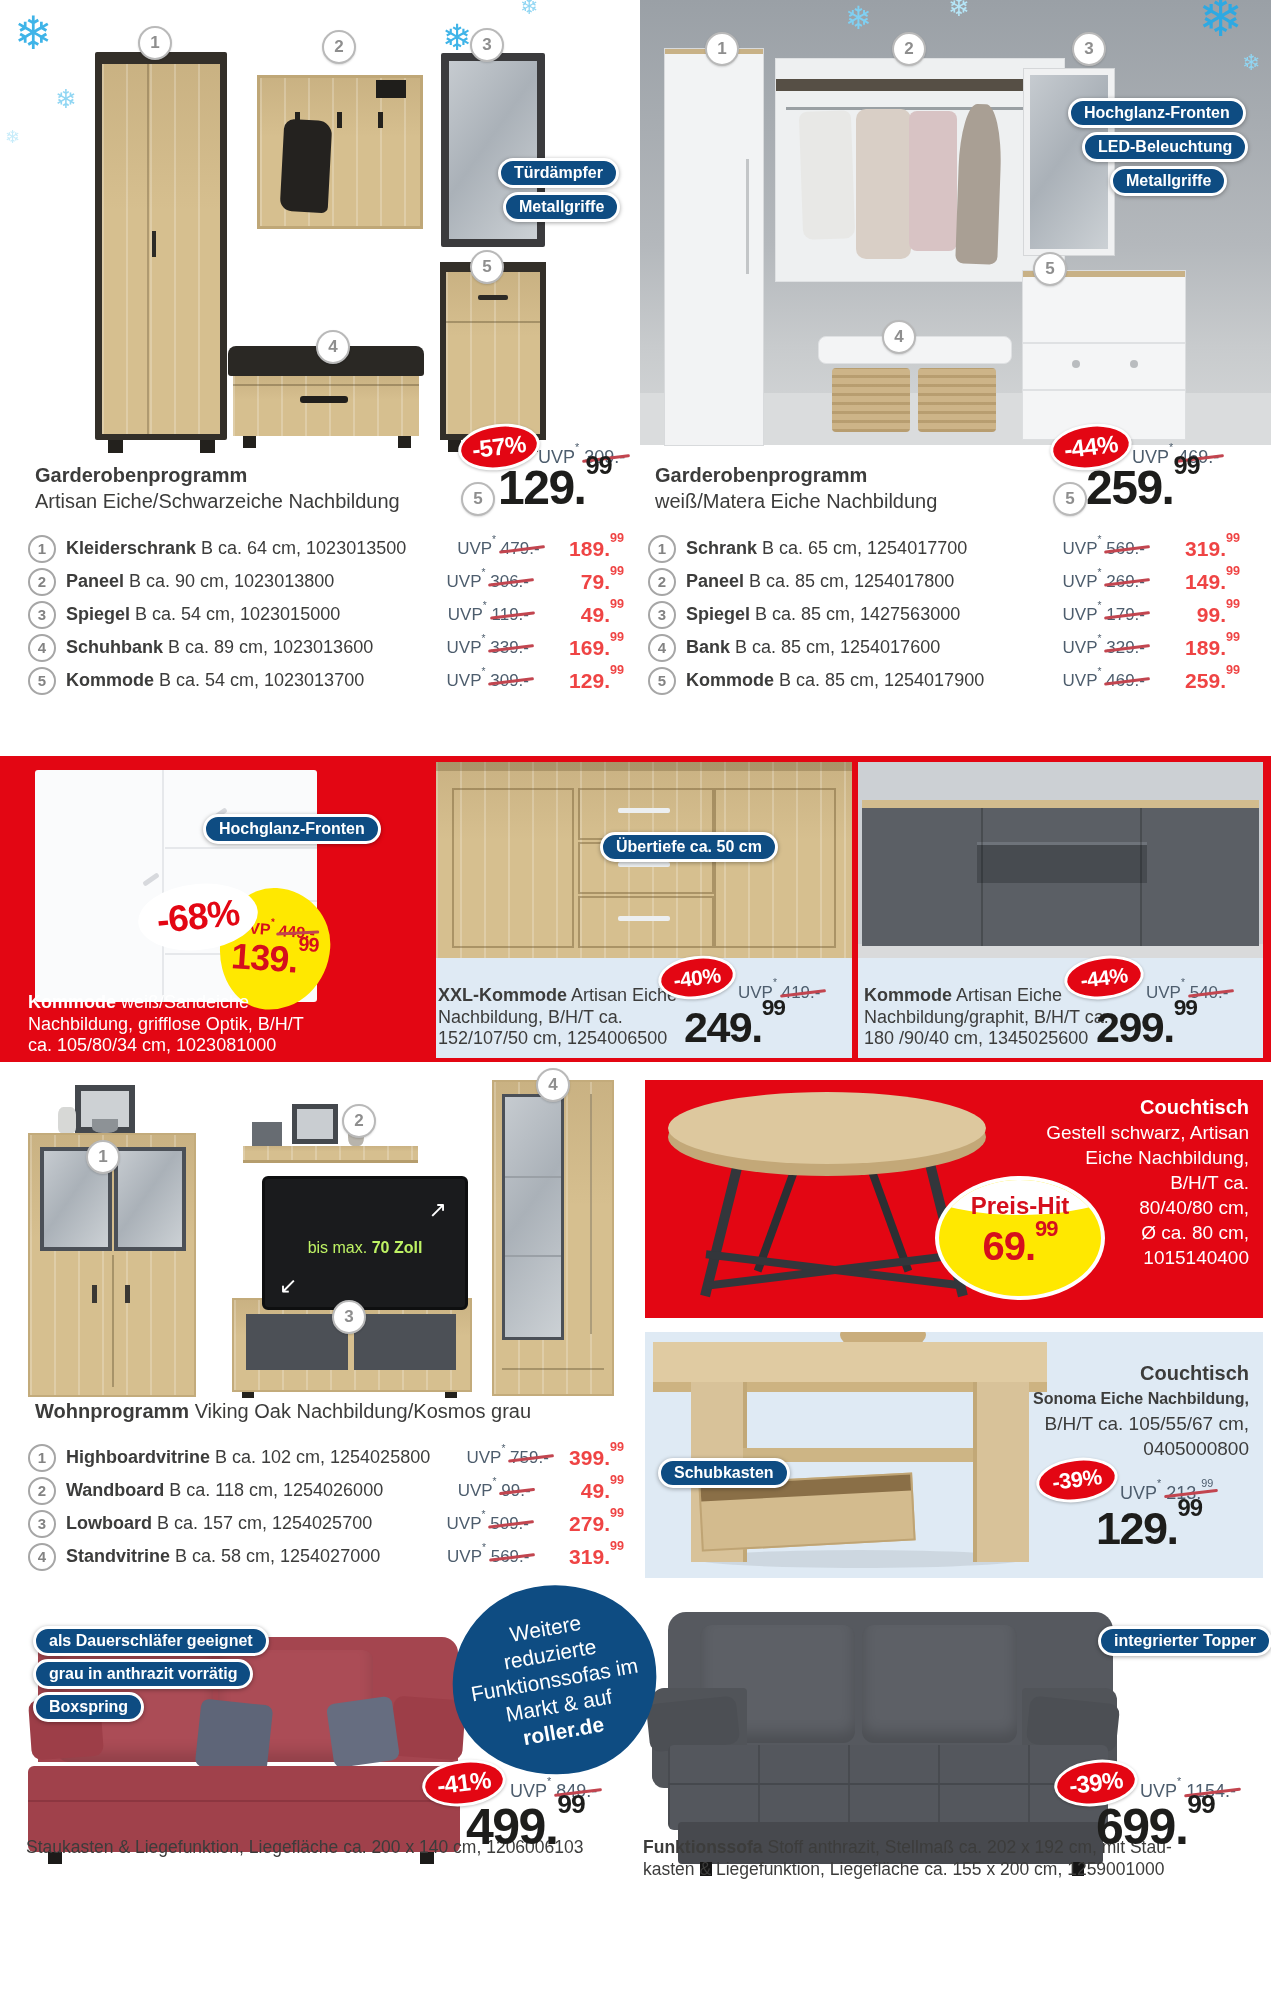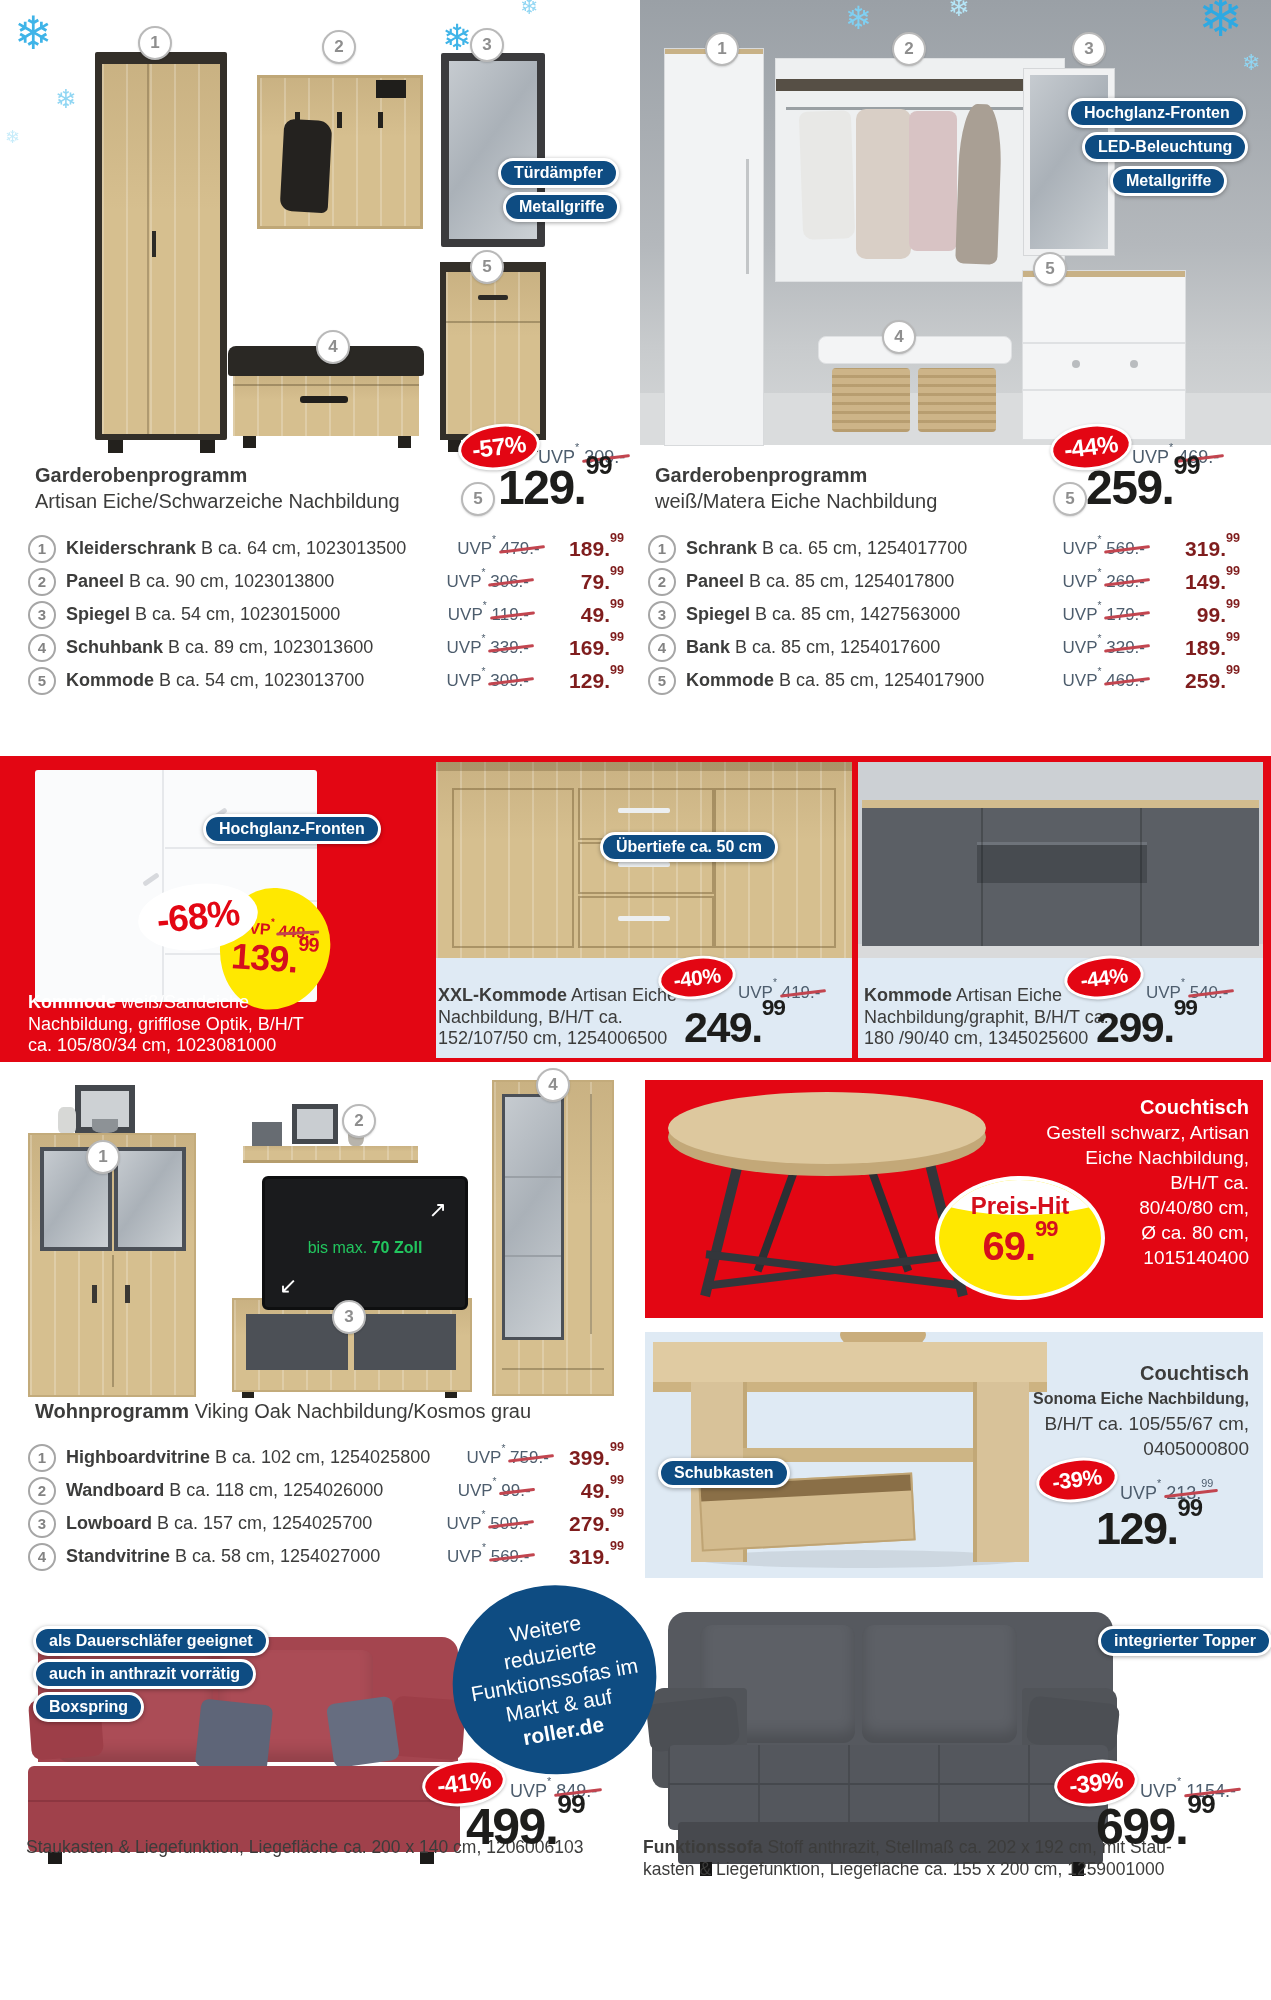--- a/index.html
+++ b/index.html
@@ -17,21 +17,21 @@
   .strike sup{font-size:60%;position:relative;top:-0.45em;}
   .bigP{position:absolute;z-index:8;font-weight:bold;color:#1d1d1b;letter-spacing:-1.5px;white-space:nowrap;line-height:1;}
   .bigP sup{font-size:53%;position:relative;top:-0.5em;letter-spacing:-1px;}
   .list{position:absolute;z-index:7;}
   .row{display:flex;align-items:center;height:33px;font-size:18px;color:#3c3c3b;}
   .cnum{width:24px;height:24px;border:2px solid #a6a6a6;border-radius:50%;color:#838383;font-weight:bold;font-size:15px;display:flex;align-items:center;justify-content:center;margin-right:10px;flex:0 0 auto;background:#fff;}
   .rname{flex:1;white-space:nowrap;}
   .rname b{font-weight:bold;}
   .ruvp{width:150px;text-align:right;font-size:17px;color:#4d5d6d;white-space:nowrap;}
   .ruvp sup{font-size:60%;position:relative;top:-0.45em;}
-  .rprice{width:95px;text-align:right;font-weight:bold;font-size:21px;color:#7f1d1d;white-space:nowrap;}
+  .rprice{width:95px;text-align:right;font-weight:bold;font-size:21px;color:#ef4444;white-space:nowrap;}
   .rprice sup{font-size:60%;position:relative;top:-0.45em;}
   .wood{background-color:#d6bf8f;background-image:repeating-linear-gradient(90deg,rgba(255,255,255,.22) 0 2px,rgba(0,0,0,0) 2px 24px),linear-gradient(180deg,rgba(90,60,20,.10),rgba(90,60,20,0) 40%);}
   .glass{background:linear-gradient(125deg,#c6cbd0 0%,#aab1b8 45%,#ccd1d5 100%);}
   .wtext{position:absolute;z-index:7;color:#fff;font-size:18px;line-height:21.5px;}
   .btext{position:absolute;z-index:7;color:#3c3c3b;font-size:18px;line-height:21.5px;}
   .wtext b,.btext b{font-weight:bold;}
 </style>
 </head>
 <body>
 
@@ -301,21 +301,21 @@
     <div style="position:absolute;left:92px;top:57px;width:26px;height:14px;background:#8d9296;border-radius: 0 0 40% 40%;"></div>
 
     <div style="position:absolute;left:252px;top:60px;width:30px;height:24px;background:#676c72;"></div>
     <div style="position:absolute;left:292px;top:42px;width:46px;height:40px;background:#44484d;">
         <div style="position:absolute;left:5px;top:5px;right:5px;bottom:5px;background:#c9cdd1;"></div>
       </div>
     <div style="position:absolute;left:348px;top:56px;width:16px;height:28px;background:#b8b4ac;border-radius:30%;"></div>
     <div class="wood" style="position:absolute;left:243px;top:84px;width:175px;height:14px;border-bottom:3px solid #b59d6d;"></div>
 
     <div style="position:absolute;left:262px;top:114px;width:200px;height:128px;background:#1a1b1d;border:3px solid #0e0f10;border-radius:6px;z-index:3;">
-      <div style="position:absolute;left:0;top:60px;width:100%;text-align:center;color:#22c55e;font-size:16px;"><span>bis max. </span><b>70 Zoll</b></div>
+      <div style="position:absolute;left:0;top:60px;width:100%;text-align:center;color:#bef264;font-size:16px;"><span>bis max. </span><b>70 Zoll</b></div>
       <span style="position:absolute;right:18px;top:18px;color:#fff;font-size:22px;">↗</span>
       <span style="position:absolute;left:14px;bottom:8px;color:#fff;font-size:22px;">↙</span>
     </div>
 
     <div class="wood" style="position:absolute;left:232px;top:236px;width:236px;height:90px;border:2px solid #c3ab7b;z-index:2;">
       <div style="position:absolute;left:12px;top:14px;width:102px;height:56px;background:#4c5056;"></div>
       <div style="position:absolute;left:120px;top:14px;width:102px;height:56px;background:#4c5056;"></div>
     </div>
     <div style="position:absolute;left:242px;top:326px;width:12px;height:10px;background:#23211d;"></div>
     <div style="position:absolute;left:445px;top:326px;width:12px;height:10px;background:#23211d;"></div>
@@ -422,21 +422,21 @@
     <div style="position:absolute;left:367px;top:106px;width:72px;height:60px;background:#9d3e48;border-radius:10px;transform:rotate(4deg);"></div>
     <div style="position:absolute;left:173px;top:110px;width:72px;height:68px;background:#5e6578;border-radius:8px;transform:rotate(6deg);"></div>
     <div style="position:absolute;left:305px;top:108px;width:66px;height:64px;background:#666d80;border-radius:8px;transform:rotate(-8deg);"></div>
     <div style="position:absolute;left:3px;top:174px;width:432px;height:86px;background:#a0414b;border-radius:6px;">
       <div style="position:absolute;left:0;top:40%;width:100%;height:2px;background:#8c3640;"></div>
     </div>
     <div style="position:absolute;left:23px;top:260px;width:14px;height:12px;background:#1c1b19;"></div>
     <div style="position:absolute;left:395px;top:260px;width:14px;height:12px;background:#1c1b19;"></div>
   </div>
   <div class="pill" style="left:33px;top:1626px;text-align:center;">als Dauerschläfer geeignet</div>
-  <div class="pill" style="left:33px;top:1659px;">auch in anthrazit vorrätig</div>
+  <div class="pill" style="left:33px;top:1659px;">grau in anthrazit vorrätig</div>
   <div class="pill" style="left:33px;top:1692px;">Boxspring</div>
 
   <div class="abs" style="left:452px;top:1585px;width:205px;height:190px;background:#0e4c82;border-radius:48% 52% 46% 54%/52% 48% 52% 48%;transform:rotate(-10deg);z-index:7;display:flex;flex-direction:column;align-items:center;justify-content:center;color:#fff;text-align:center;">
     <div style="font-size:21px;line-height:26px;">Weitere</div>
     <div style="font-size:21px;line-height:26px;">reduzierte</div>
     <div style="font-size:21px;line-height:26px;">Funktionssofas im</div>
     <div style="font-size:21px;line-height:26px;">Markt &amp; auf</div>
     <div style="font-size:21px;line-height:26px;font-weight:bold;">roller.de</div>
   </div>
 

